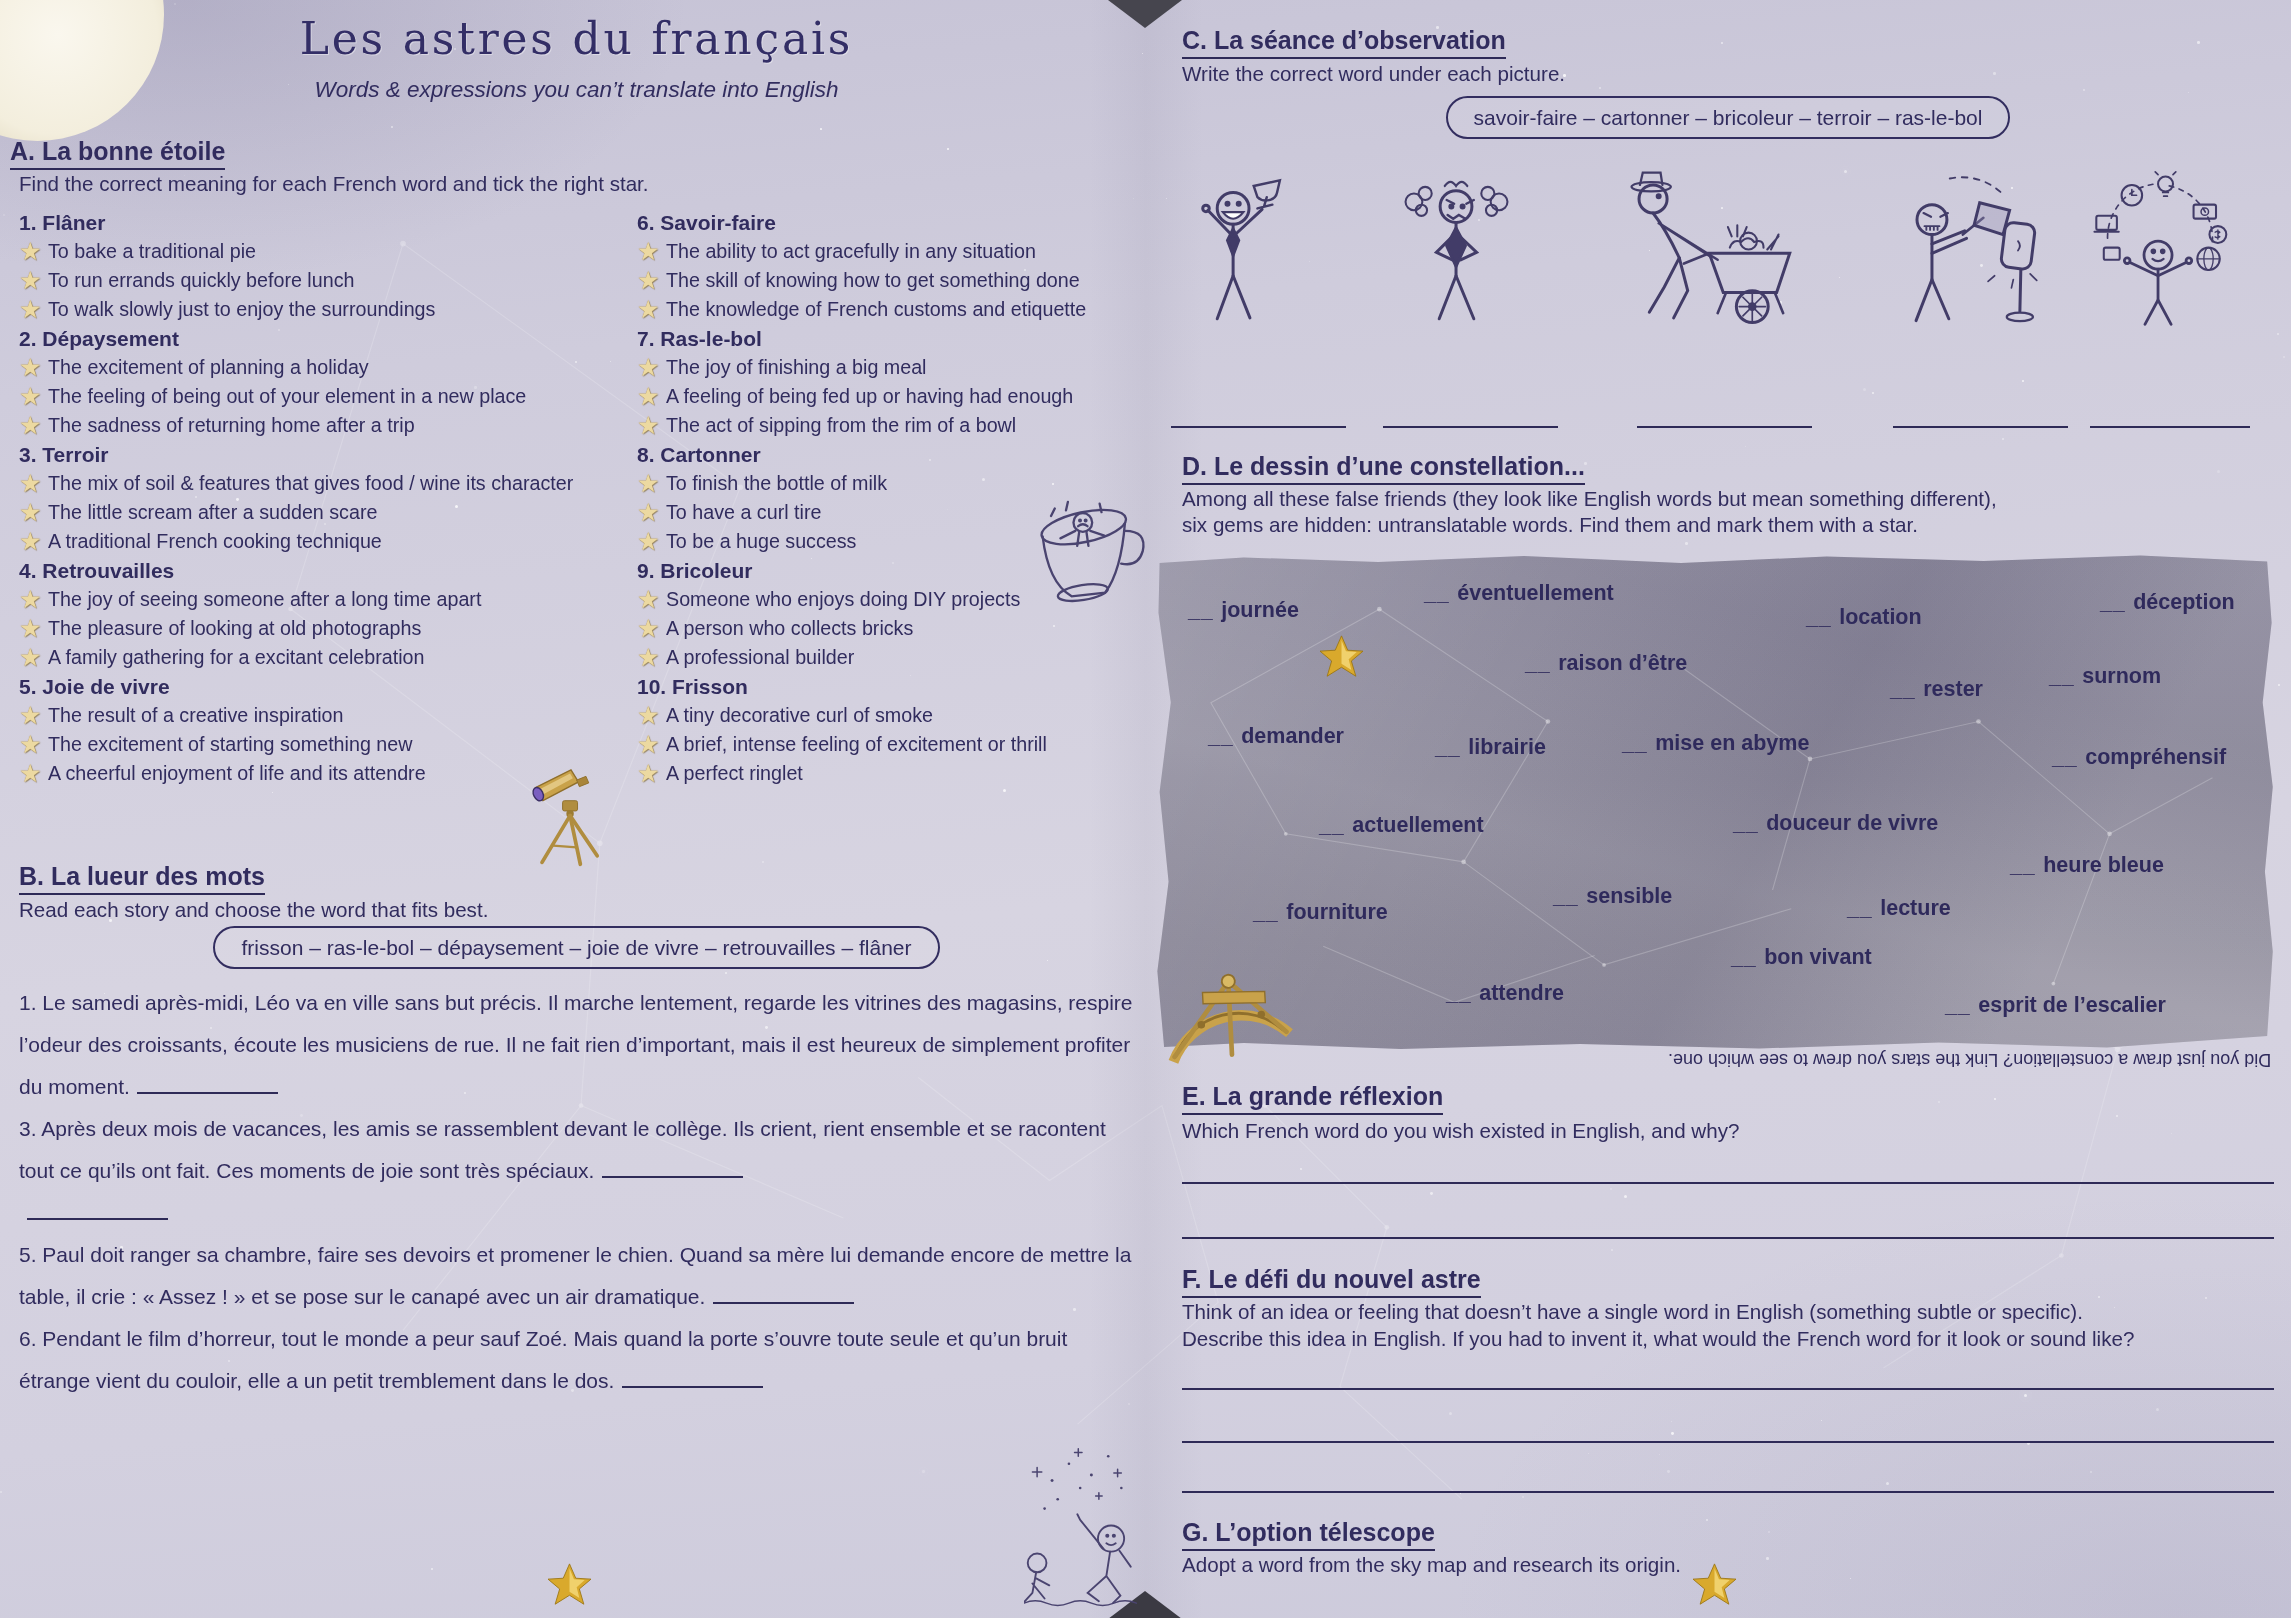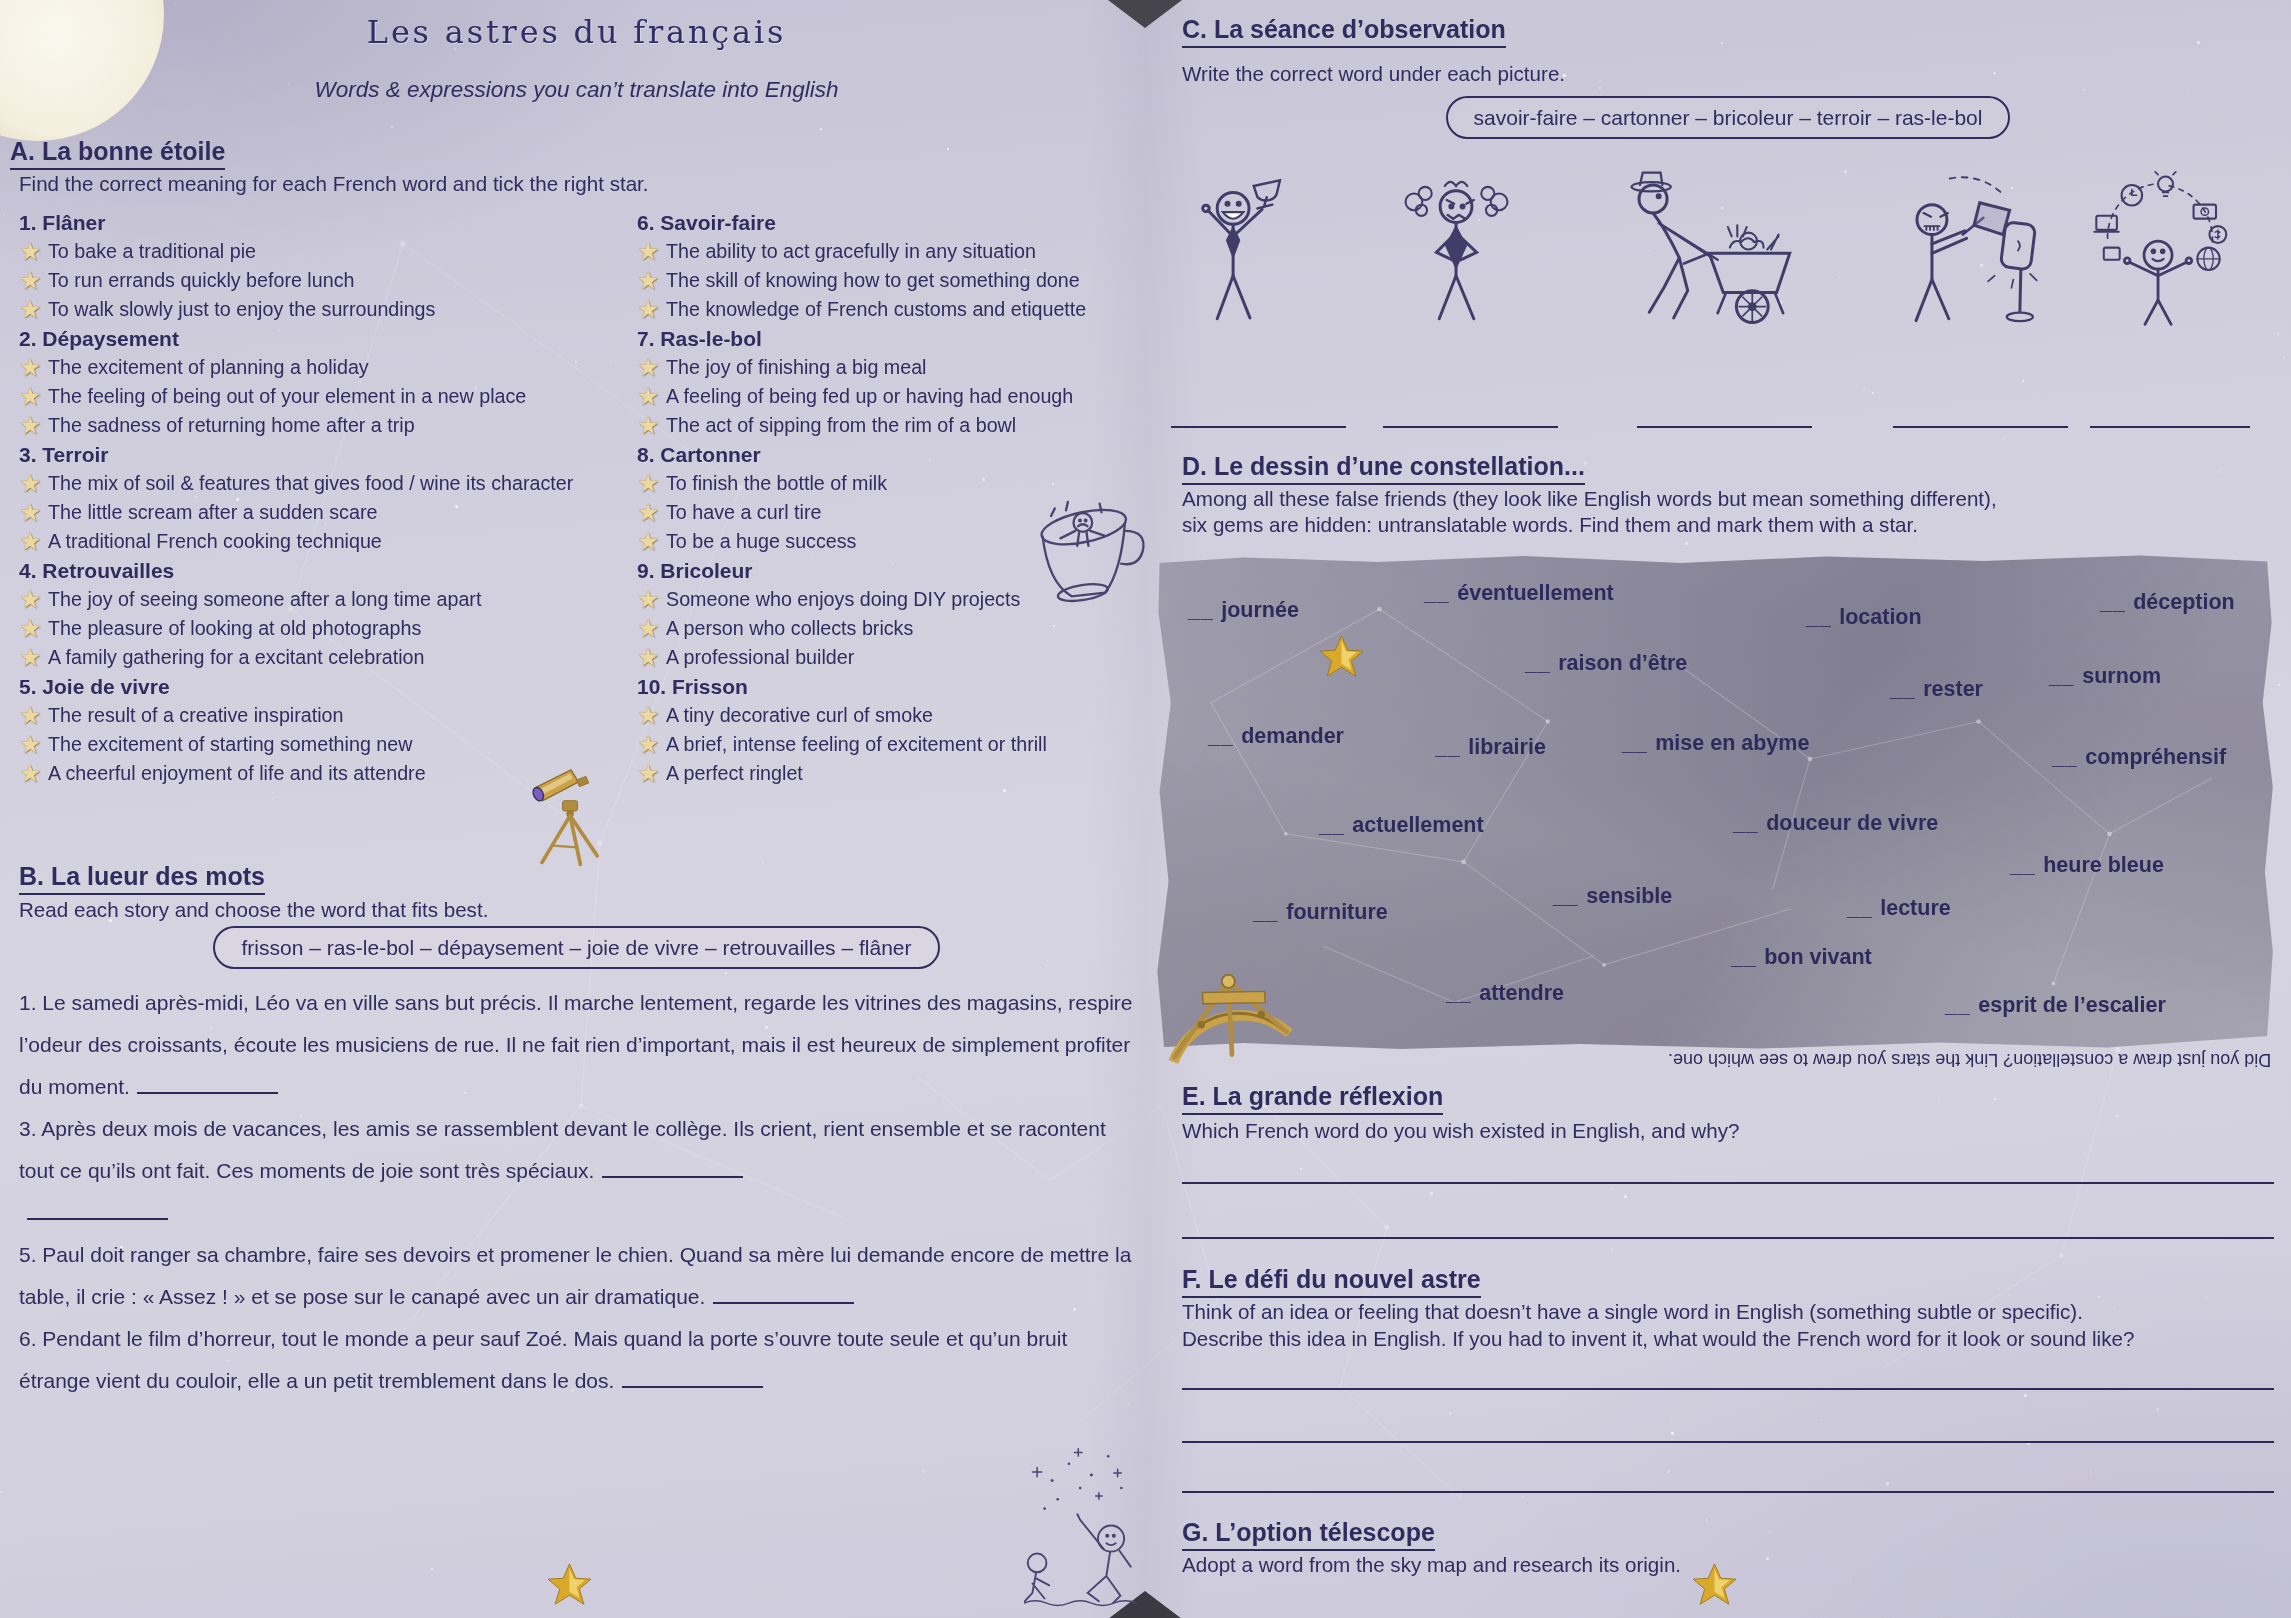--- a/index.html
+++ b/index.html
@@ -10,21 +10,21 @@
     background:radial-gradient(843px 468px at 8% 0%,rgba(120,115,150,.25),transparent 60%),
                radial-gradient(1124px 656px at 95% 100%,rgba(130,125,160,.14),transparent 65%),
                linear-gradient(90deg,transparent 47.5%,rgba(70,65,100,.06) 50%,transparent 52.5%);}
   [data-name="star-field"] i{position:absolute;background:#fff;border-radius:50%;}
   .bg-constellations{position:absolute;inset:0;opacity:.5;}
   
   .moon{position:absolute;left:-89px;top:-112px;width:253px;height:253px;border-radius:50%;
     background:radial-gradient(circle at 58% 58%, #faf7ee 0%, #f3eedd 48%, #e9e2cc 60%, rgba(236,229,210,.35) 66%, rgba(236,229,210,0) 72%);}
   
   .title{position:absolute;left:19px;top:13px;width:1115px;text-align:center;
-    font-family:"DejaVu Serif",serif;font-size:32px;letter-spacing:2.8px;color:#332e66;
+    font-family:"DejaVu Serif",serif;font-size:44px;letter-spacing:2.8px;color:#332e66;
     text-shadow:0.9px 0.9px 0 rgba(255,255,255,.4);}
   .subtitle{position:absolute;left:19px;top:77px;width:1115px;text-align:center;
     font-style:italic;font-size:22.5px;color:#322d5f;}
   .sec-head{position:absolute;font-size:25px;font-weight:700;white-space:nowrap;}
   .sec-head span{border-bottom:2.8px solid #2e2a57;padding-bottom:2.8px;}
   .sec-instr{position:absolute;font-size:20.6px;white-space:nowrap;}
   
   .vocab-col{position:absolute;top:208px;}
   .vocab-label{font-size:21px;font-weight:700;height:29px;line-height:29px;white-space:nowrap;}
   .vocab-option{display:flex;align-items:center;height:29px;white-space:nowrap;}
@@ -538,21 +538,21 @@
         <circle cx="96" cy="99" r="1.2" fill="#4a4470"></circle>
       <path d="M88 107 q5 4 10 0"></path>
       <path d="M85 113 L60 82 M60 82 l-3 -6 M102 115 L114 132"></path>
       <path d="M92 116 L88 142 M88 142 L68 160 L80 169 M88 142 L103 163 L95 171"></path>
       <circle cx="14" cy="128" r="10"></circle>
       <path d="M13 138 L9 160 M9 160 L0 170 M12 144 L27 152 M9 150 L22 166"></path>
       <path d="M0 171 q12 -5 24 0 t24 0 t24 0 t24 0 t24 0" stroke-width="1.5"></path>
     </svg>
   </div>
 
-  <div class="sec-head" style="left:1182px;top:15px" data-name="section-c-heading"><span>C. La séance d’observation</span></div>
+  <div class="sec-head" style="left:1182px;top:26px" data-name="section-c-heading"><span>C. La séance d’observation</span></div>
   <div class="sec-instr" style="left:1182px;top:62px" data-name="section-c-instruction">Write the correct word under each picture.</div>
 
   <div class="pill-row" style="left:1182px;top:96px;width:1092px" data-name="word-bank-c">
     <div class="pill" data-name="word-bank-c-pill">savoir-faire – cartonner – bricoleur – terroir – ras-le-bol</div>
   </div>
 
   <div class="pict" style="left:1188px;top:171px" data-name="picture-trophy-celebration-icon">
     <svg width="108" height="159" viewBox="0 0 115 170" fill="none" stroke="#423c68" stroke-width="3.2" stroke-linecap="round">
       <circle cx="48" cy="40" r="17"></circle>
       <circle cx="42" cy="35" r="1.6" fill="#423c68"></circle>

